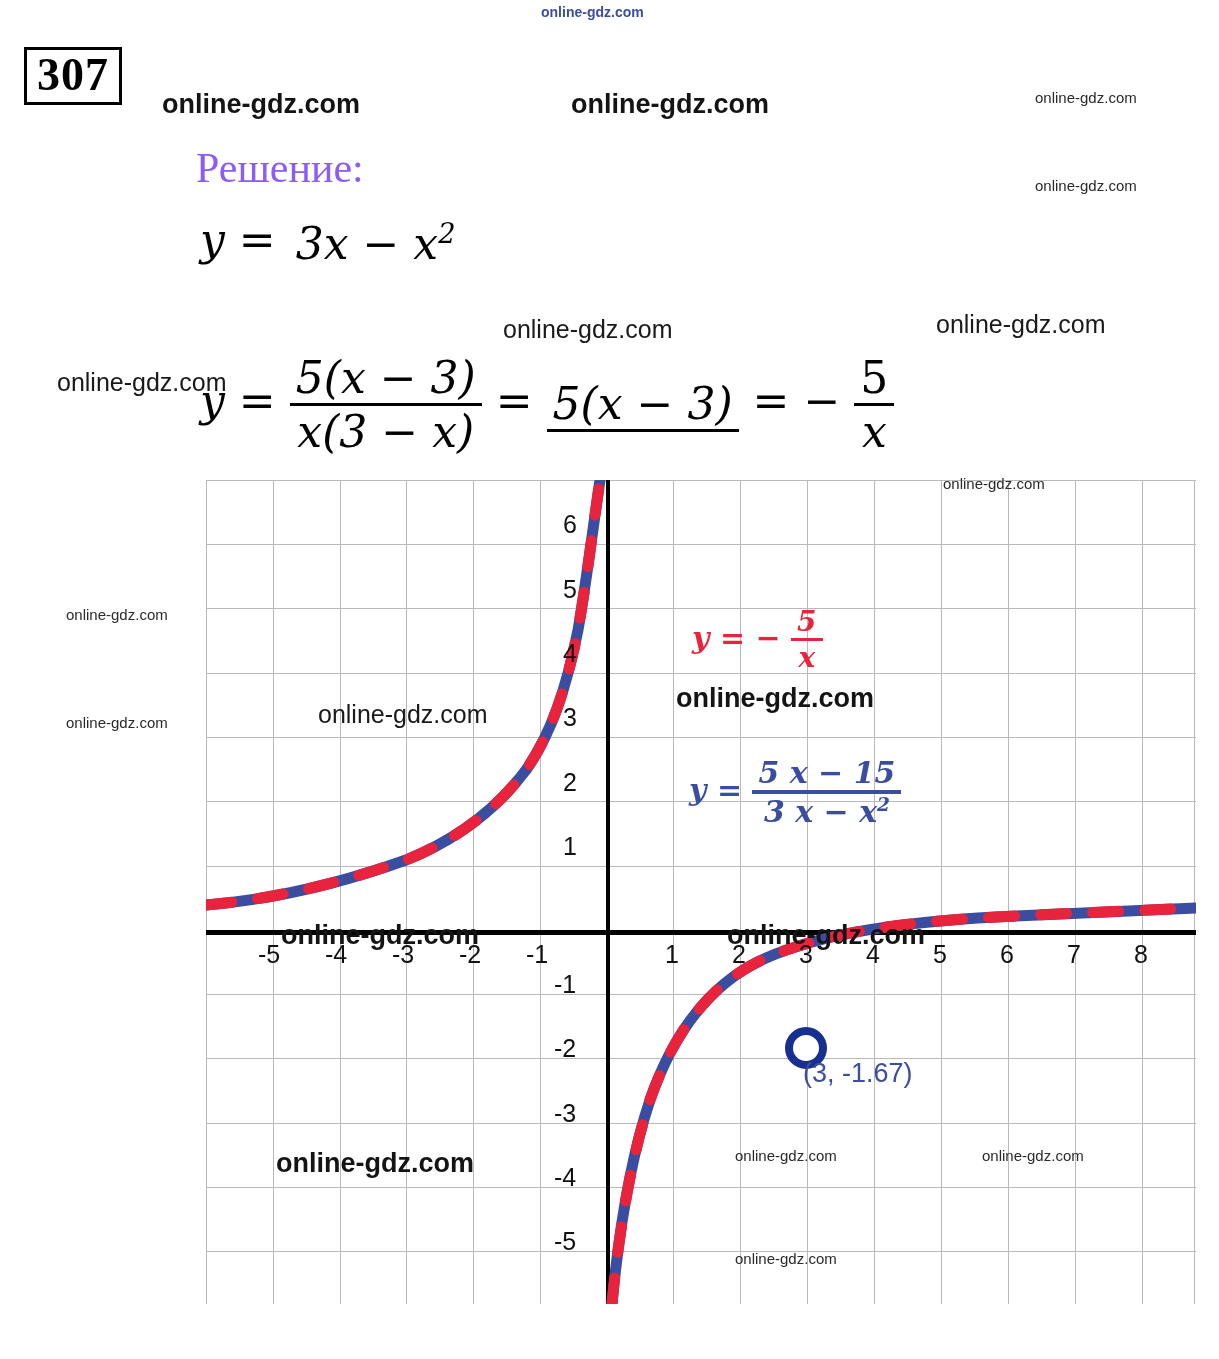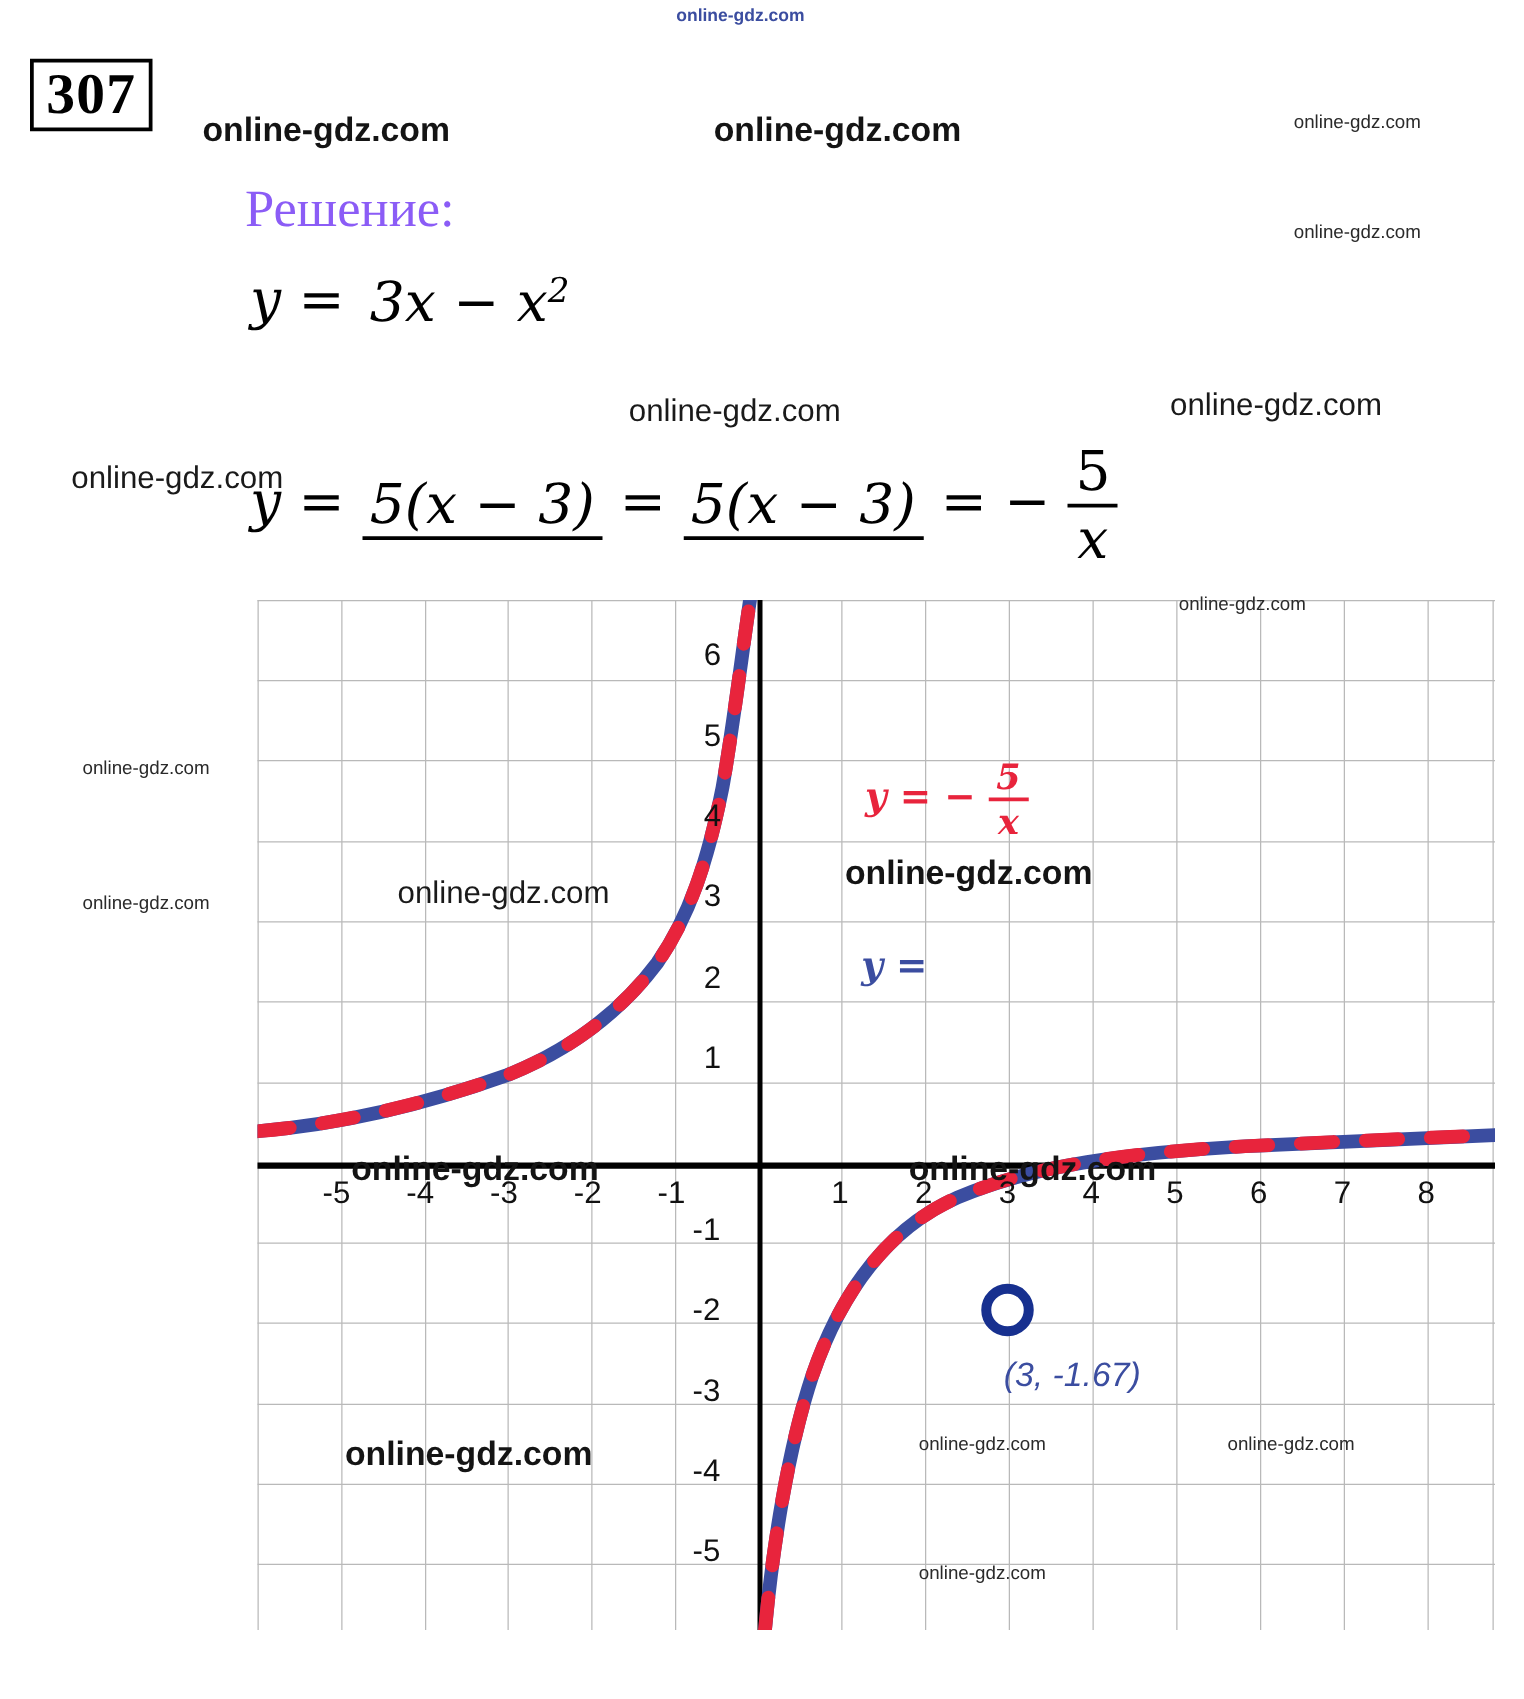--- a/index.html
+++ b/index.html
@@ -78,20 +78,21 @@
   <span class="it">y =</span>
   <span class="frac">
     <span class="bot it"><span>3x − x</span><span class="sup">2</span></span>
   </span>
 </div>
 
 <div class="math" id="f2">
   <span class="it">y =</span>
   <span class="frac">
     <span class="top it">5(x − 3)</span>
+    <span class="bot it">x(3 − x)</span>
   </span>
   <span>=</span>
   <span class="frac">
     <span class="top it">5(x − 3)</span>
   </span>
   <span>=</span>
   <span>−</span>
   <span class="frac">
     <span class="top">5</span>
     <span class="bot it">x</span>
@@ -172,23 +173,27 @@
   <div class="label-red" style="left:486px;top:125px;">
     <span>y = −</span>
     <span class="frac" style="font-size:28px;">
       <span class="top" style="border-bottom:3px solid #e8243c;">5</span>
       <span class="bot">x</span>
     </span>
   </div>
 
   <div class="label-blue" style="left:483px;top:275px;">
     <span>y =</span>
+    <span class="frac" style="font-size:30px;">
+      <span class="top" style="border-bottom:4px solid #3b4da0;">5 x − 15</span>
+      <span class="bot"><span>3 x − x</span><span class="sup">2</span></span>
+    </span>
   </div>
 
-  <div class="pt-label" style="left:597px;top:605px;font-style:italic;">(3, -1.67)</div>
+  <div class="pt-label" style="left:597px;top:578px;">(3, -1.67)</div>
 </div>
 
 <div class="wm wm-big" style="left:162px;top:89px;">online-gdz.com</div>
 <div class="wm wm-big" style="left:571px;top:89px;">online-gdz.com</div>
 <div class="wm wm-sm" style="left:1035px;top:89px;">online-gdz.com</div>
 <div class="wm wm-sm" style="left:1035px;top:177px;">online-gdz.com</div>
 <div class="wm wm-med" style="left:503px;top:315px;">online-gdz.com</div>
 <div class="wm wm-med" style="left:936px;top:310px;">online-gdz.com</div>
 <div class="wm wm-med" style="left:57px;top:368px;">online-gdz.com</div>
 <div class="wm wm-sm" style="left:943px;top:475px;">online-gdz.com</div>

